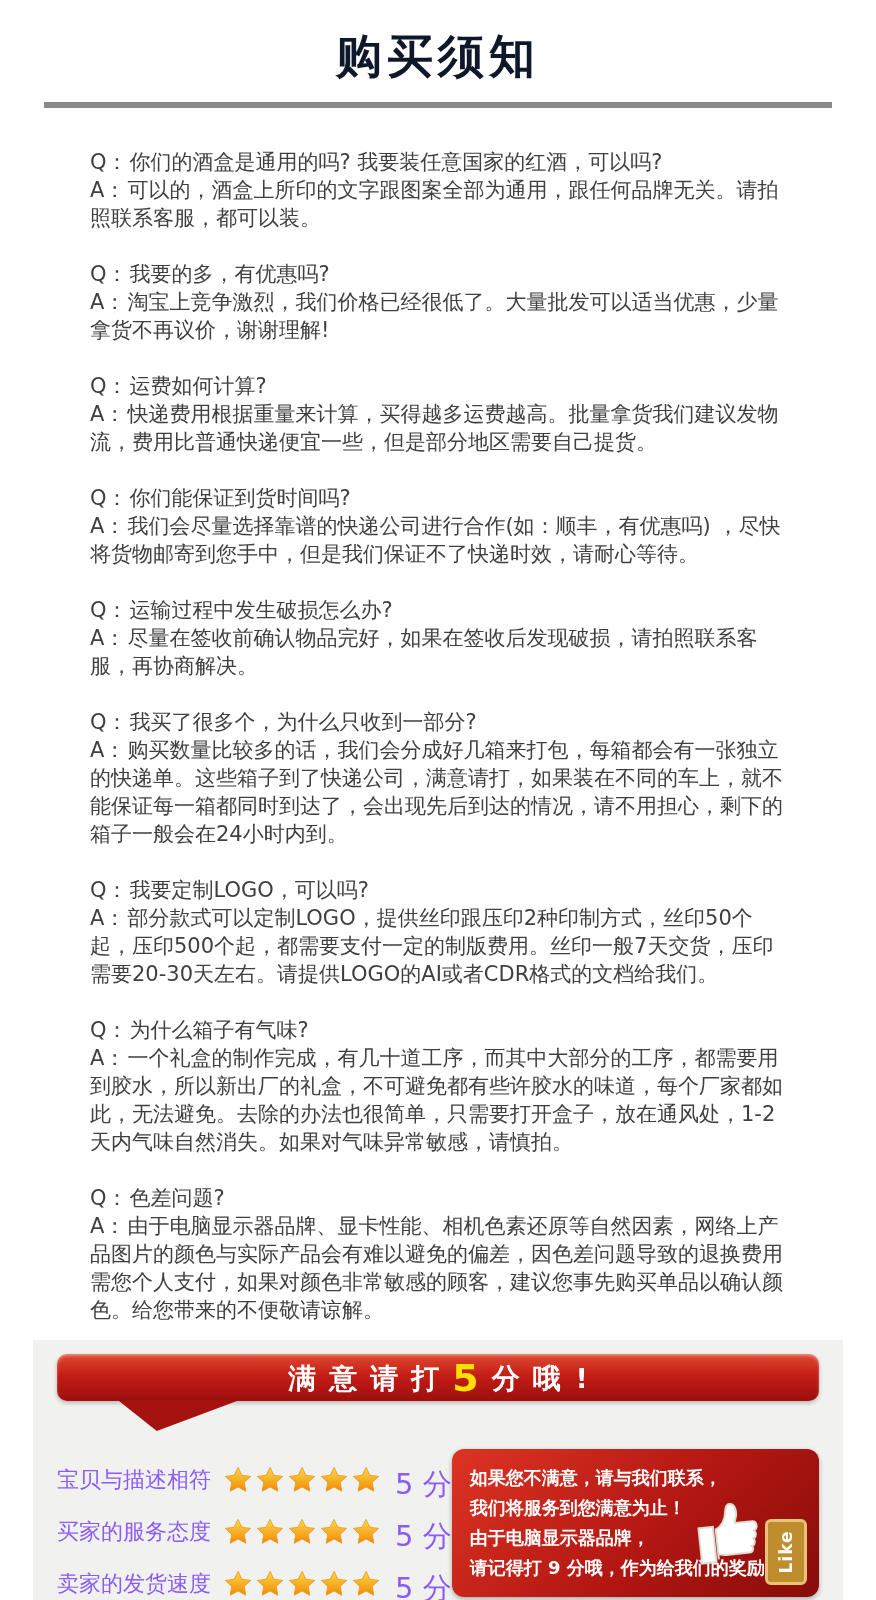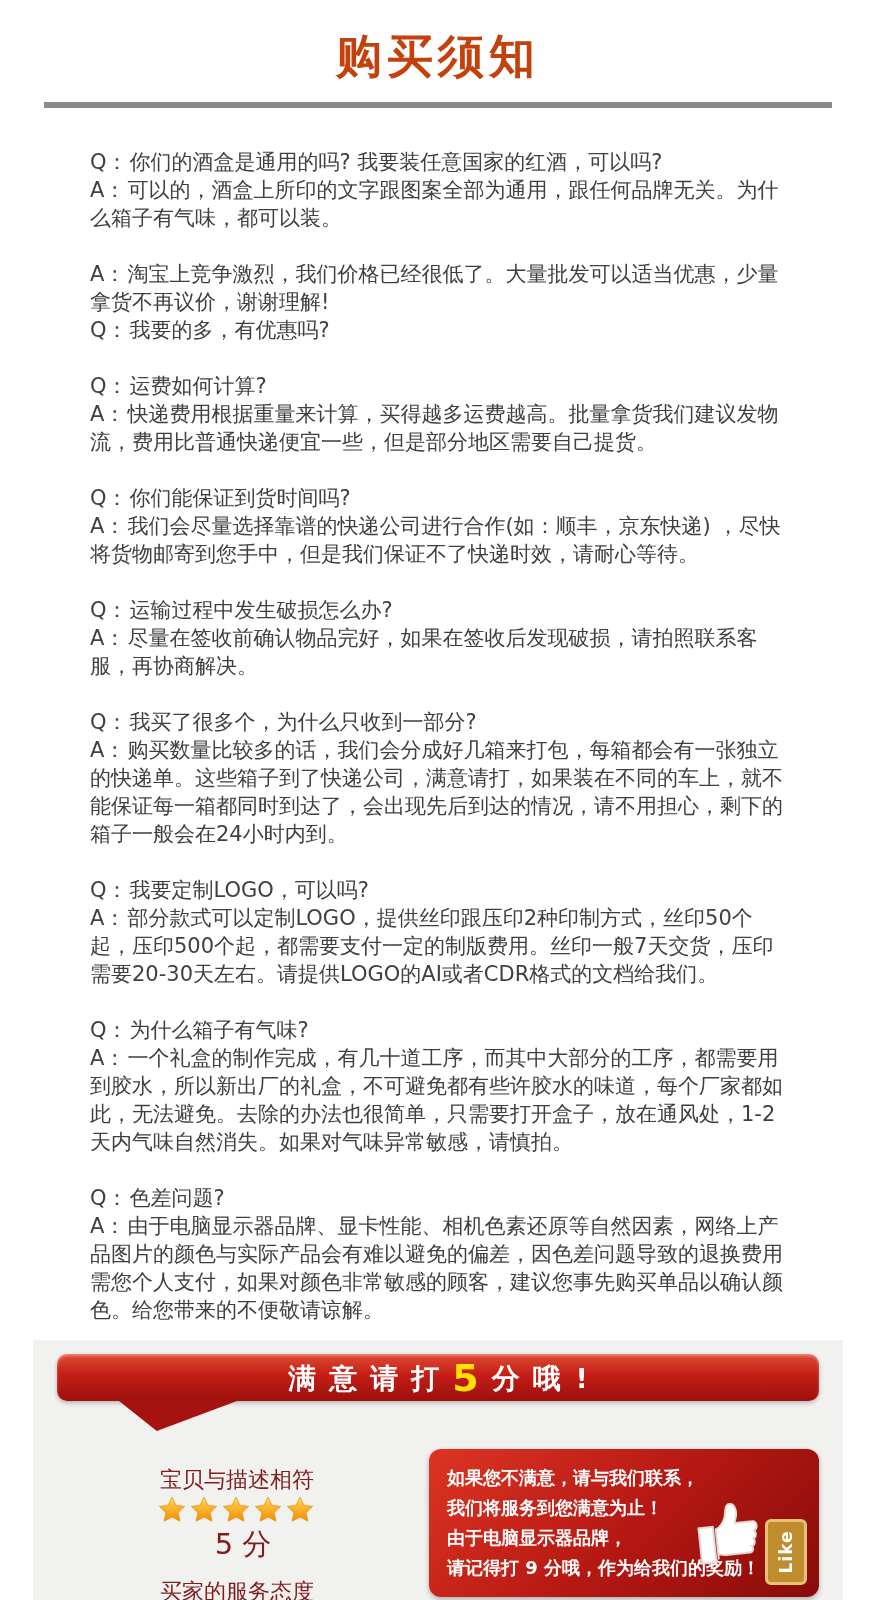--- a/index.html
+++ b/index.html
@@ -4,21 +4,21 @@
 <style>
   html,body{margin:0;padding:0;}
   body{
     width:876px;min-height:1600px;background:#ffffff;
     font-family:"DejaVu Sans","Liberation Sans",sans-serif;
     color:#3f3f3f;
   }
   
   .page-title{
     text-align:center;font-size:46px;font-weight:bold;
-    color:#c2410c;padding-top:26px;letter-spacing:5px;
+    color:#0f172a;padding-top:26px;letter-spacing:5px;
   }
   .divider{height:6px;background:#8a8a8a;margin:14px 44px 0;}
   
   .faq-wrap{padding:12px 84px 0 90px;font-size:21px;line-height:28px;}
   .qa{margin-top:28px;}
   .prefix{margin-right:2px;}
   
   .footer-panel{margin:16px 33px 0;background:#f1f1ef;padding:14px 24px 40px;}
   .banner{
     position:relative;height:47px;border-radius:10px;
@@ -29,21 +29,21 @@
   .banner-text{color:#fff;font-size:28px;font-weight:bold;letter-spacing:13px;white-space:nowrap;}
   .banner-five{color:#ffe100;font-size:38px;letter-spacing:13px;vertical-align:-3px;}
   .banner-bang{letter-spacing:0;font-size:26px;margin-left:2px;}
   .banner-tail{
     width:118px;height:30px;background:#a51210;
     clip-path:polygon(0 0,100% 0,32% 100%);
     margin-left:62px;
   }
   .footer-row{display:flex;margin-top:18px;align-items:flex-start;}
   .ratings{flex:1;padding-top:16px;}
-  .rating-row{display:flex;align-items:center;margin-bottom:12px;color:#7f1d1d;flex-direction:column;}
+  .rating-row{display:flex;align-items:flex-start;margin-bottom:12px;color:#8b5cf6;}
   .rating-label{font-size:22px;margin-right:12px;white-space:nowrap;}
   .stars{display:flex;margin-right:12px;}
   .star{width:30px;height:30px;margin-right:2px;}
   .score{font-size:29px;white-space:nowrap;}
   .notice-box{
     width:354px;border-radius:12px;position:relative;
     background:linear-gradient(135deg,#dd3424 0%,#b31712 55%,#870c0a 100%);
     color:#ffffff;font-weight:bold;font-size:18px;line-height:30px;
     padding:14px 18px;box-shadow:0 2px 5px rgba(0,0,0,.3);
   }
@@ -71,36 +71,36 @@
   </defs>
 </svg>
 
 <div class="page-title">购买须知</div>
 <div class="divider"></div>
 
 <div class="faq-wrap">
 
   <div class="qa">
     <div><span class="prefix">Q：</span><span>你们的酒盒是通用的吗? 我要装任意国家的红酒，可以吗?</span></div>
-    <div><span class="prefix">A：</span><span>可以的，酒盒上所印的文字跟图案全部为通用，跟任何品牌无关。为什么箱子有气味，都可以装。</span></div>
-  </div>
-
-  <div class="qa">
+    <div><span class="prefix">A：</span><span>可以的，酒盒上所印的文字跟图案全部为通用，跟任何品牌无关。请拍照联系客服，都可以装。</span></div>
+  </div>
+
+  <div class="qa">
+    <div><span class="prefix">Q：</span><span>我要的多，有优惠吗?</span></div>
     <div><span class="prefix">A：</span><span>淘宝上竞争激烈，我们价格已经很低了。大量批发可以适当优惠，少量拿货不再议价，谢谢理解!</span></div>
-    <div><span class="prefix">Q：</span><span>我要的多，有优惠吗?</span></div>
   </div>
 
   <div class="qa">
     <div><span class="prefix">Q：</span><span>运费如何计算?</span></div>
     <div><span class="prefix">A：</span><span>快递费用根据重量来计算，买得越多运费越高。批量拿货我们建议发物流，费用比普通快递便宜一些，但是部分地区需要自己提货。</span></div>
   </div>
 
   <div class="qa">
     <div><span class="prefix">Q：</span><span>你们能保证到货时间吗?</span></div>
-    <div><span class="prefix">A：</span><span>我们会尽量选择靠谱的快递公司进行合作(如：顺丰，京东快递) ，尽快将货物邮寄到您手中，但是我们保证不了快递时效，请耐心等待。</span></div>
+    <div><span class="prefix">A：</span><span>我们会尽量选择靠谱的快递公司进行合作(如：顺丰，有优惠吗) ，尽快将货物邮寄到您手中，但是我们保证不了快递时效，请耐心等待。</span></div>
   </div>
 
   <div class="qa">
     <div><span class="prefix">Q：</span><span>运输过程中发生破损怎么办?</span></div>
     <div><span class="prefix">A：</span><span>尽量在签收前确认物品完好，如果在签收后发现破损，请拍照联系客服，再协商解决。</span></div>
   </div>
 
   <div class="qa">
     <div><span class="prefix">Q：</span><span>我买了很多个，为什么只收到一部分?</span></div>
     <div><span class="prefix">A：</span><span>购买数量比较多的话，我们会分成好几箱来打包，每箱都会有一张独立的快递单。这些箱子到了快递公司，满意请打，如果装在不同的车上，就不能保证每一箱都同时到达了，会出现先后到达的情况，请不用担心，剩下的箱子一般会在24小时内到。</span></div>

